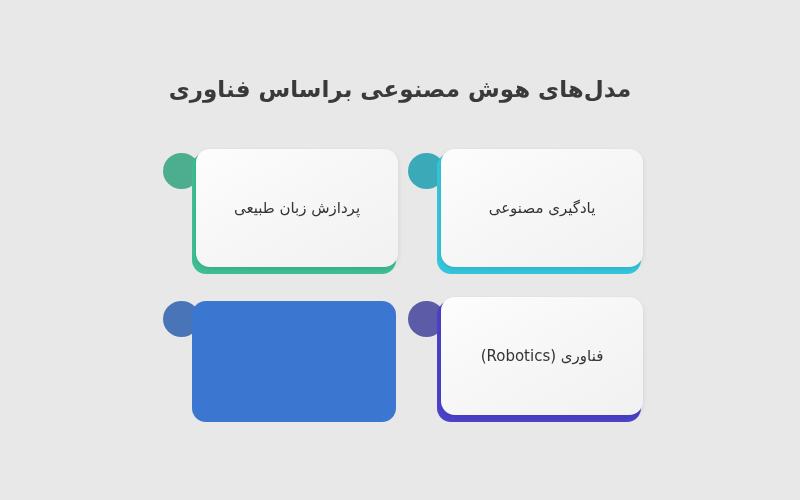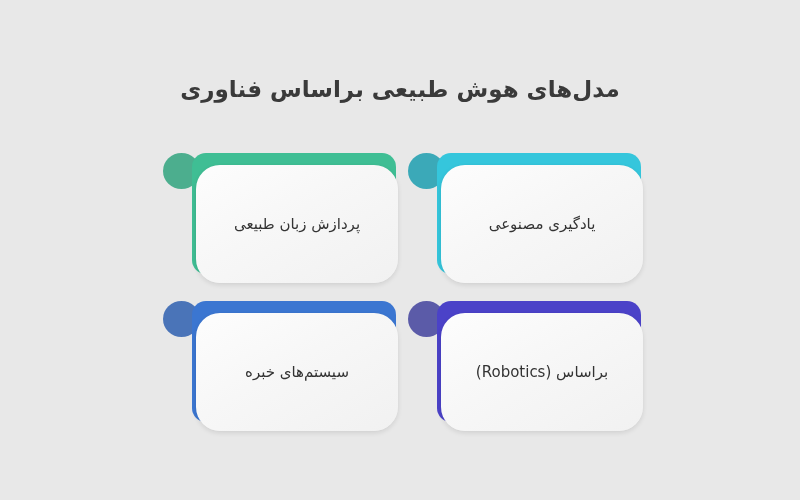--- a/index.html
+++ b/index.html
@@ -78,24 +78,24 @@
     width: 204px;
     height: 121px;
     border-radius: 14px;
     z-index: 2;
   }
 
   
   .card-face {
     position: absolute;
     left: 33px;
-    top: 16px;
+    top: 0px;
     width: 202px;
     height: 118px;
-    border-radius: 24px;
+    border-radius: 14px;
     background: linear-gradient(150deg, #fdfdfd 0%, #f7f7f7 45%, #f1f1f1 100%);
     box-shadow: 0 2px 5px rgba(0,0,0,0.10), 0 0 1px rgba(0,0,0,0.06);
     z-index: 3;
     display: flex;
     align-items: center;
     justify-content: center;
     box-sizing: border-box;
     padding: 6px 26px;
   }
 
@@ -106,21 +106,21 @@
     text-align: center;
     line-height: 1.5;
     white-space: nowrap;
   }
 </style>
 </head>
 <body style="background: rgb(232, 232, 232);">
 
 <div class="slide" style="background: rgb(232, 232, 232);">
 
-  <div class="slide-title" style="color: rgb(58, 58, 58);">مدل‌های هوش طبیعی براساس فناوری</div>
+  <div class="slide-title" style="color: rgb(58, 58, 58);">مدل‌های هوش مصنوعی براساس فناوری</div>
 
   <div class="card-grid">
 
     <div class="card pos-0">
       <div class="card-dot" style="background: rgb(76, 174, 142);"></div>
       <div class="card-band" style="background: rgb(63, 190, 148);"></div>
       <div class="card-face">
         <span class="card-label">پردازش زبان طبیعی</span>
       </div>
     </div>
@@ -129,27 +129,24 @@
       <div class="card-dot" style="background: rgb(59, 169, 184);"></div>
       <div class="card-band" style="background: rgb(53, 198, 220);"></div>
       <div class="card-face">
         <span class="card-label">یادگیری مصنوعی</span>
       </div>
     </div>
 
     <div class="card pos-2">
       <div class="card-dot" style="background: rgb(74, 116, 184);"></div>
       <div class="card-band" style="background: rgb(59, 118, 209);"></div>
-      <div class="card-face">
-        <span class="card-label">سیستم‌های خبره</span>
-      </div>
     </div>
 
     <div class="card pos-3">
       <div class="card-dot" style="background: rgb(91, 91, 168);"></div>
       <div class="card-band" style="background: rgb(75, 66, 200);"></div>
       <div class="card-face">
-        <span class="card-label">براساس (Robotics)</span>
+        <span class="card-label">فناوری (Robotics)</span>
       </div>
     </div>
 
   </div>
 </div>
 
 </body></html>

